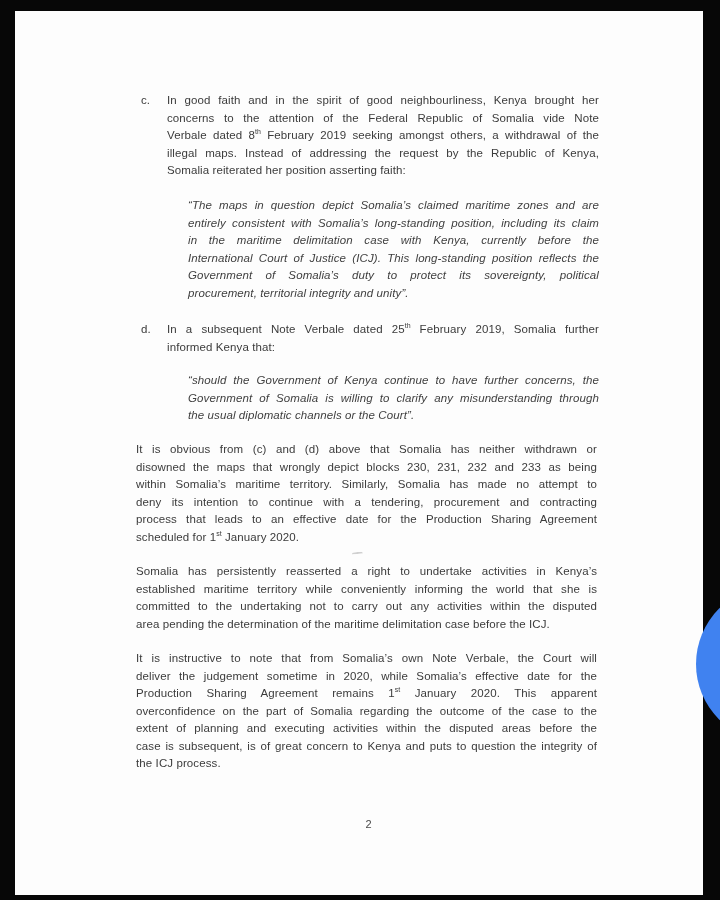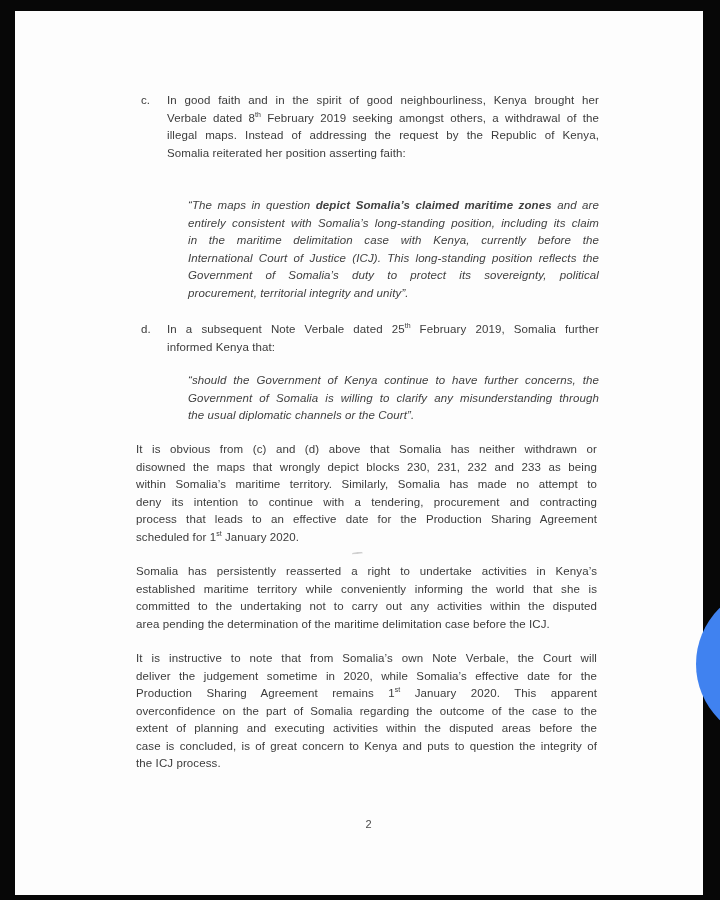--- a/index.html
+++ b/index.html
@@ -24,21 +24,21 @@
     font-size: 11.5px;
     line-height: 17.5px;
     color: #3b3b3b;
     letter-spacing: 0.1px;
   }
   .para  { left: 121px; width: 461px; }
   .list  { left: 126px; width: 458px; }
   .list .marker { position: absolute; left: 0; top: 0; }
   .list .body   { margin-left: 26px; }
   .quote { left: 173px; width: 411px; font-style: italic; color: #404040; }
-  .quote b { font-weight: bold; }
+  .quote b { font-weight: normal; }
   .ln { text-align: justify; text-align-last: justify; white-space: normal; }
   .ln.end { text-align-last: auto; }
   sup.sup { font-size: 7px; line-height: 0; letter-spacing: 0; }
   .pagenum {
     position: absolute; left: 123px; top: 807px; width: 461px;
     text-align: center; font-size: 11px; color: #4a4a4a;
   }
   .artifact {
     position: absolute; left: 337px; top: 541px;
     width: 11px; height: 3px;
@@ -59,20 +59,21 @@
 <body>
 
 <div class="bg"></div>
 
 <div class="page">
 
   <div class="block list" style="top:81px">
     <span class="marker">c.</span>
     <div class="body">
       <div class="ln">In good faith and in the spirit of good neighbourliness, Kenya brought her</div>
+      <div class="ln">concerns to the attention of the Federal Republic of Somalia vide Note</div>
       <div class="ln"><span>Verbale dated 8</span><sup class="sup">th</sup><span> February 2019 seeking amongst others, a withdrawal of the</span></div>
       <div class="ln">illegal maps. Instead of addressing the request by the Republic of Kenya,</div>
       <div class="ln end">Somalia reiterated her position asserting faith:</div>
     </div>
   </div>
 
   <div class="block quote" style="top:186px">
     <div class="ln"><span>“The maps in question </span><b>depict Somalia’s claimed maritime zones</b><span> and are</span></div>
     <div class="ln">entirely consistent with Somalia’s long-standing position, including its claim</div>
     <div class="ln">in the maritime delimitation case with Kenya, currently before the</div>
@@ -112,21 +113,21 @@
     <div class="ln">committed to the undertaking not to carry out any activities within the disputed</div>
     <div class="ln end">area pending the determination of the maritime delimitation case before the ICJ.</div>
   </div>
 
   <div class="block para" style="top:639px">
     <div class="ln">It is instructive to note that from Somalia’s own Note Verbale, the Court will</div>
     <div class="ln">deliver the judgement sometime in 2020, while Somalia’s effective date for the</div>
     <div class="ln"><span>Production Sharing Agreement remains 1</span><sup class="sup">st</sup><span> January 2020. This apparent</span></div>
     <div class="ln">overconfidence on the part of Somalia regarding the outcome of the case to the</div>
     <div class="ln">extent of planning and executing activities within the disputed areas before the</div>
-    <div class="ln">case is concluded, is of great concern to Kenya and puts to question the integrity of</div>
+    <div class="ln">case is subsequent, is of great concern to Kenya and puts to question the integrity of</div>
     <div class="ln end">the ICJ process.</div>
   </div>
 
   <div class="pagenum">2</div>
 
 </div>
 
 <div class="bubble"></div>
 
 </body></html>

